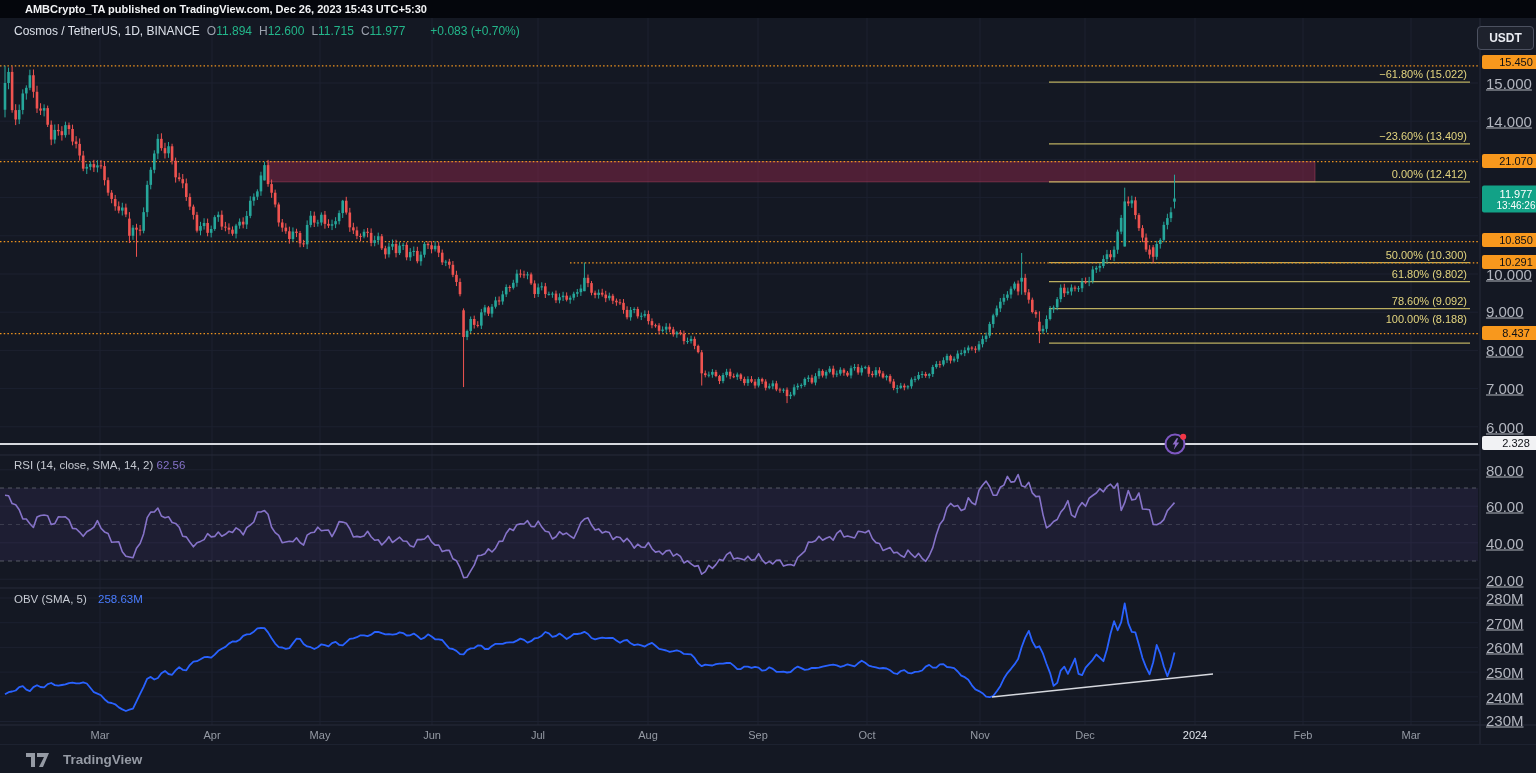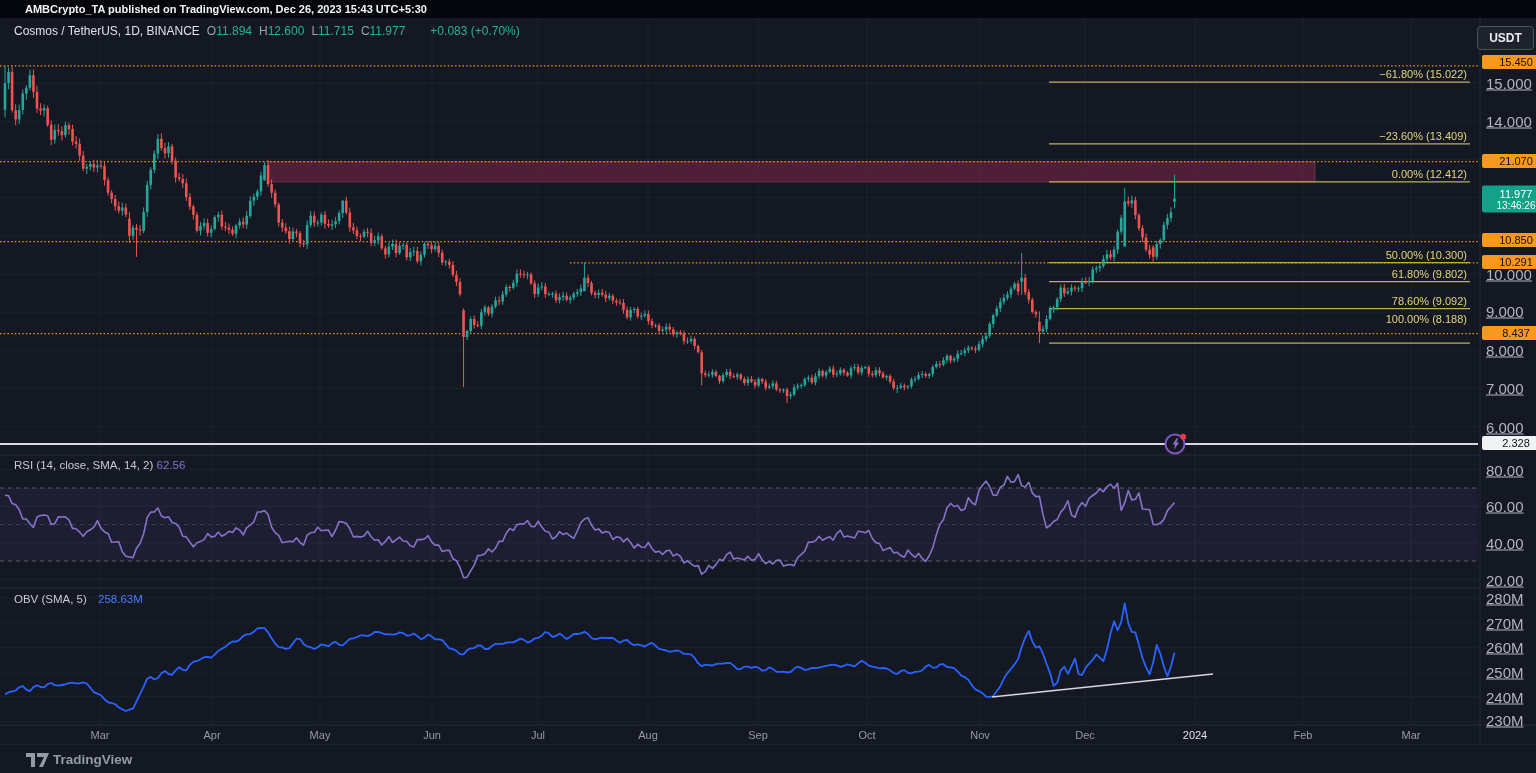--- a/index.html
+++ b/index.html
@@ -27,21 +27,21 @@
   .badge.orange{background:#f8981d;color:#0d1016;}
   .badge.white{background:#f1f2f4;color:#0d1016;}
   .badge.teal{background:#12a287;color:#ffffff;padding:2px 0;}
   .badge.teal .sub{display:block;font-size:10px;line-height:11px;}
   .fib{position:absolute;right:69px;transform:translateY(-100%);font-size:11px;color:#e2d47e;z-index:2;white-space:nowrap;}
   .month{position:absolute;top:729px;transform:translateX(-50%);font-size:11px;color:#959aa4;z-index:2;}
   .month.bold{color:#dfe3ea;}
   #alert-icon{left:1164px;top:432px;width:24px;height:24px;z-index:2;cursor:pointer;}
   #footer{left:0px;top:744px;width:1536px;height:29px;border-top:1px solid #1d2230;z-index:2;}
   #footer-inner{position:absolute;left:26px;top:7px;display:flex;align-items:center;}
-  #tv-text{color:#959aa4;font-weight:700;font-size:13.5px;margin-left:4px;}
+  #tv-text{color:#959aa4;font-weight:700;font-size:13.5px;margin-left:14px;}
 </style>
 </head>
 <body>
 
 <div id="root">
   <div id="pubbar" class="overlay">AMBCrypto_TA published on TradingView.com, Dec 26, 2023 15:43 UTC+5:30</div>
 
   <svg id="chart-svg" width="1536" height="773">
       <line x1="100" y1="18" x2="100" y2="725" stroke="#1c2130" stroke-width="1"></line>
       <line x1="212" y1="18" x2="212" y2="725" stroke="#1c2130" stroke-width="1"></line>

